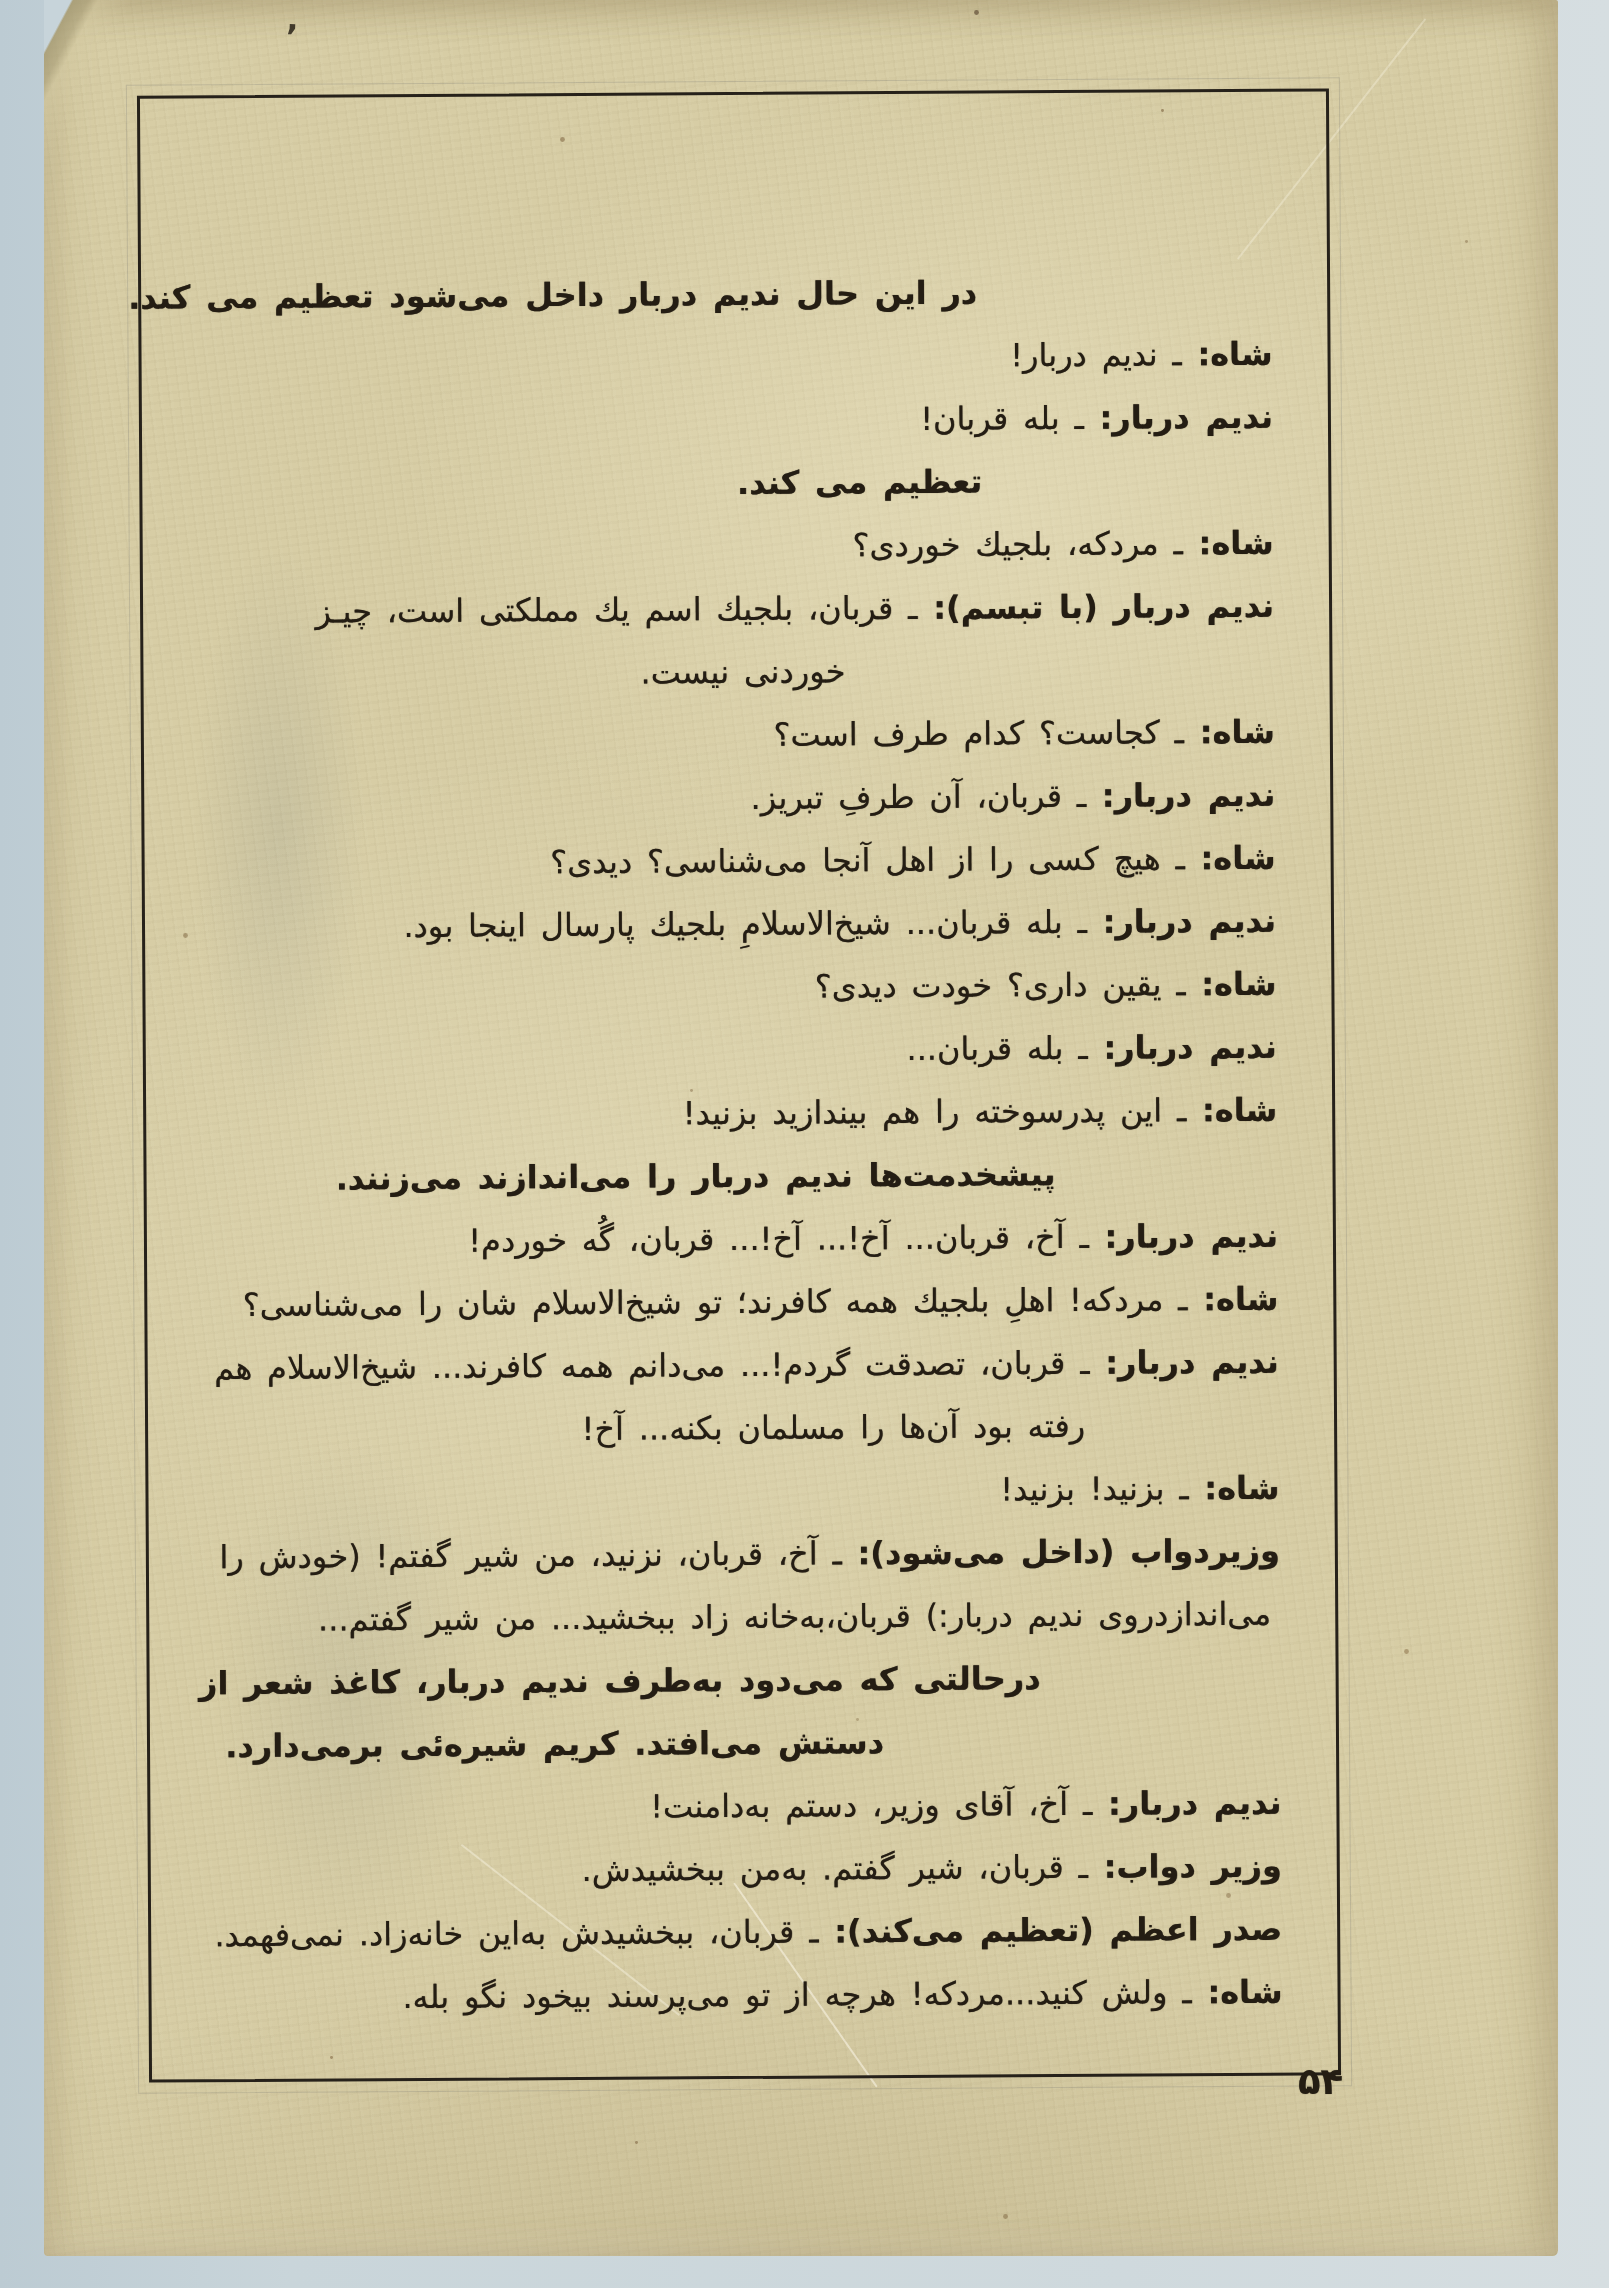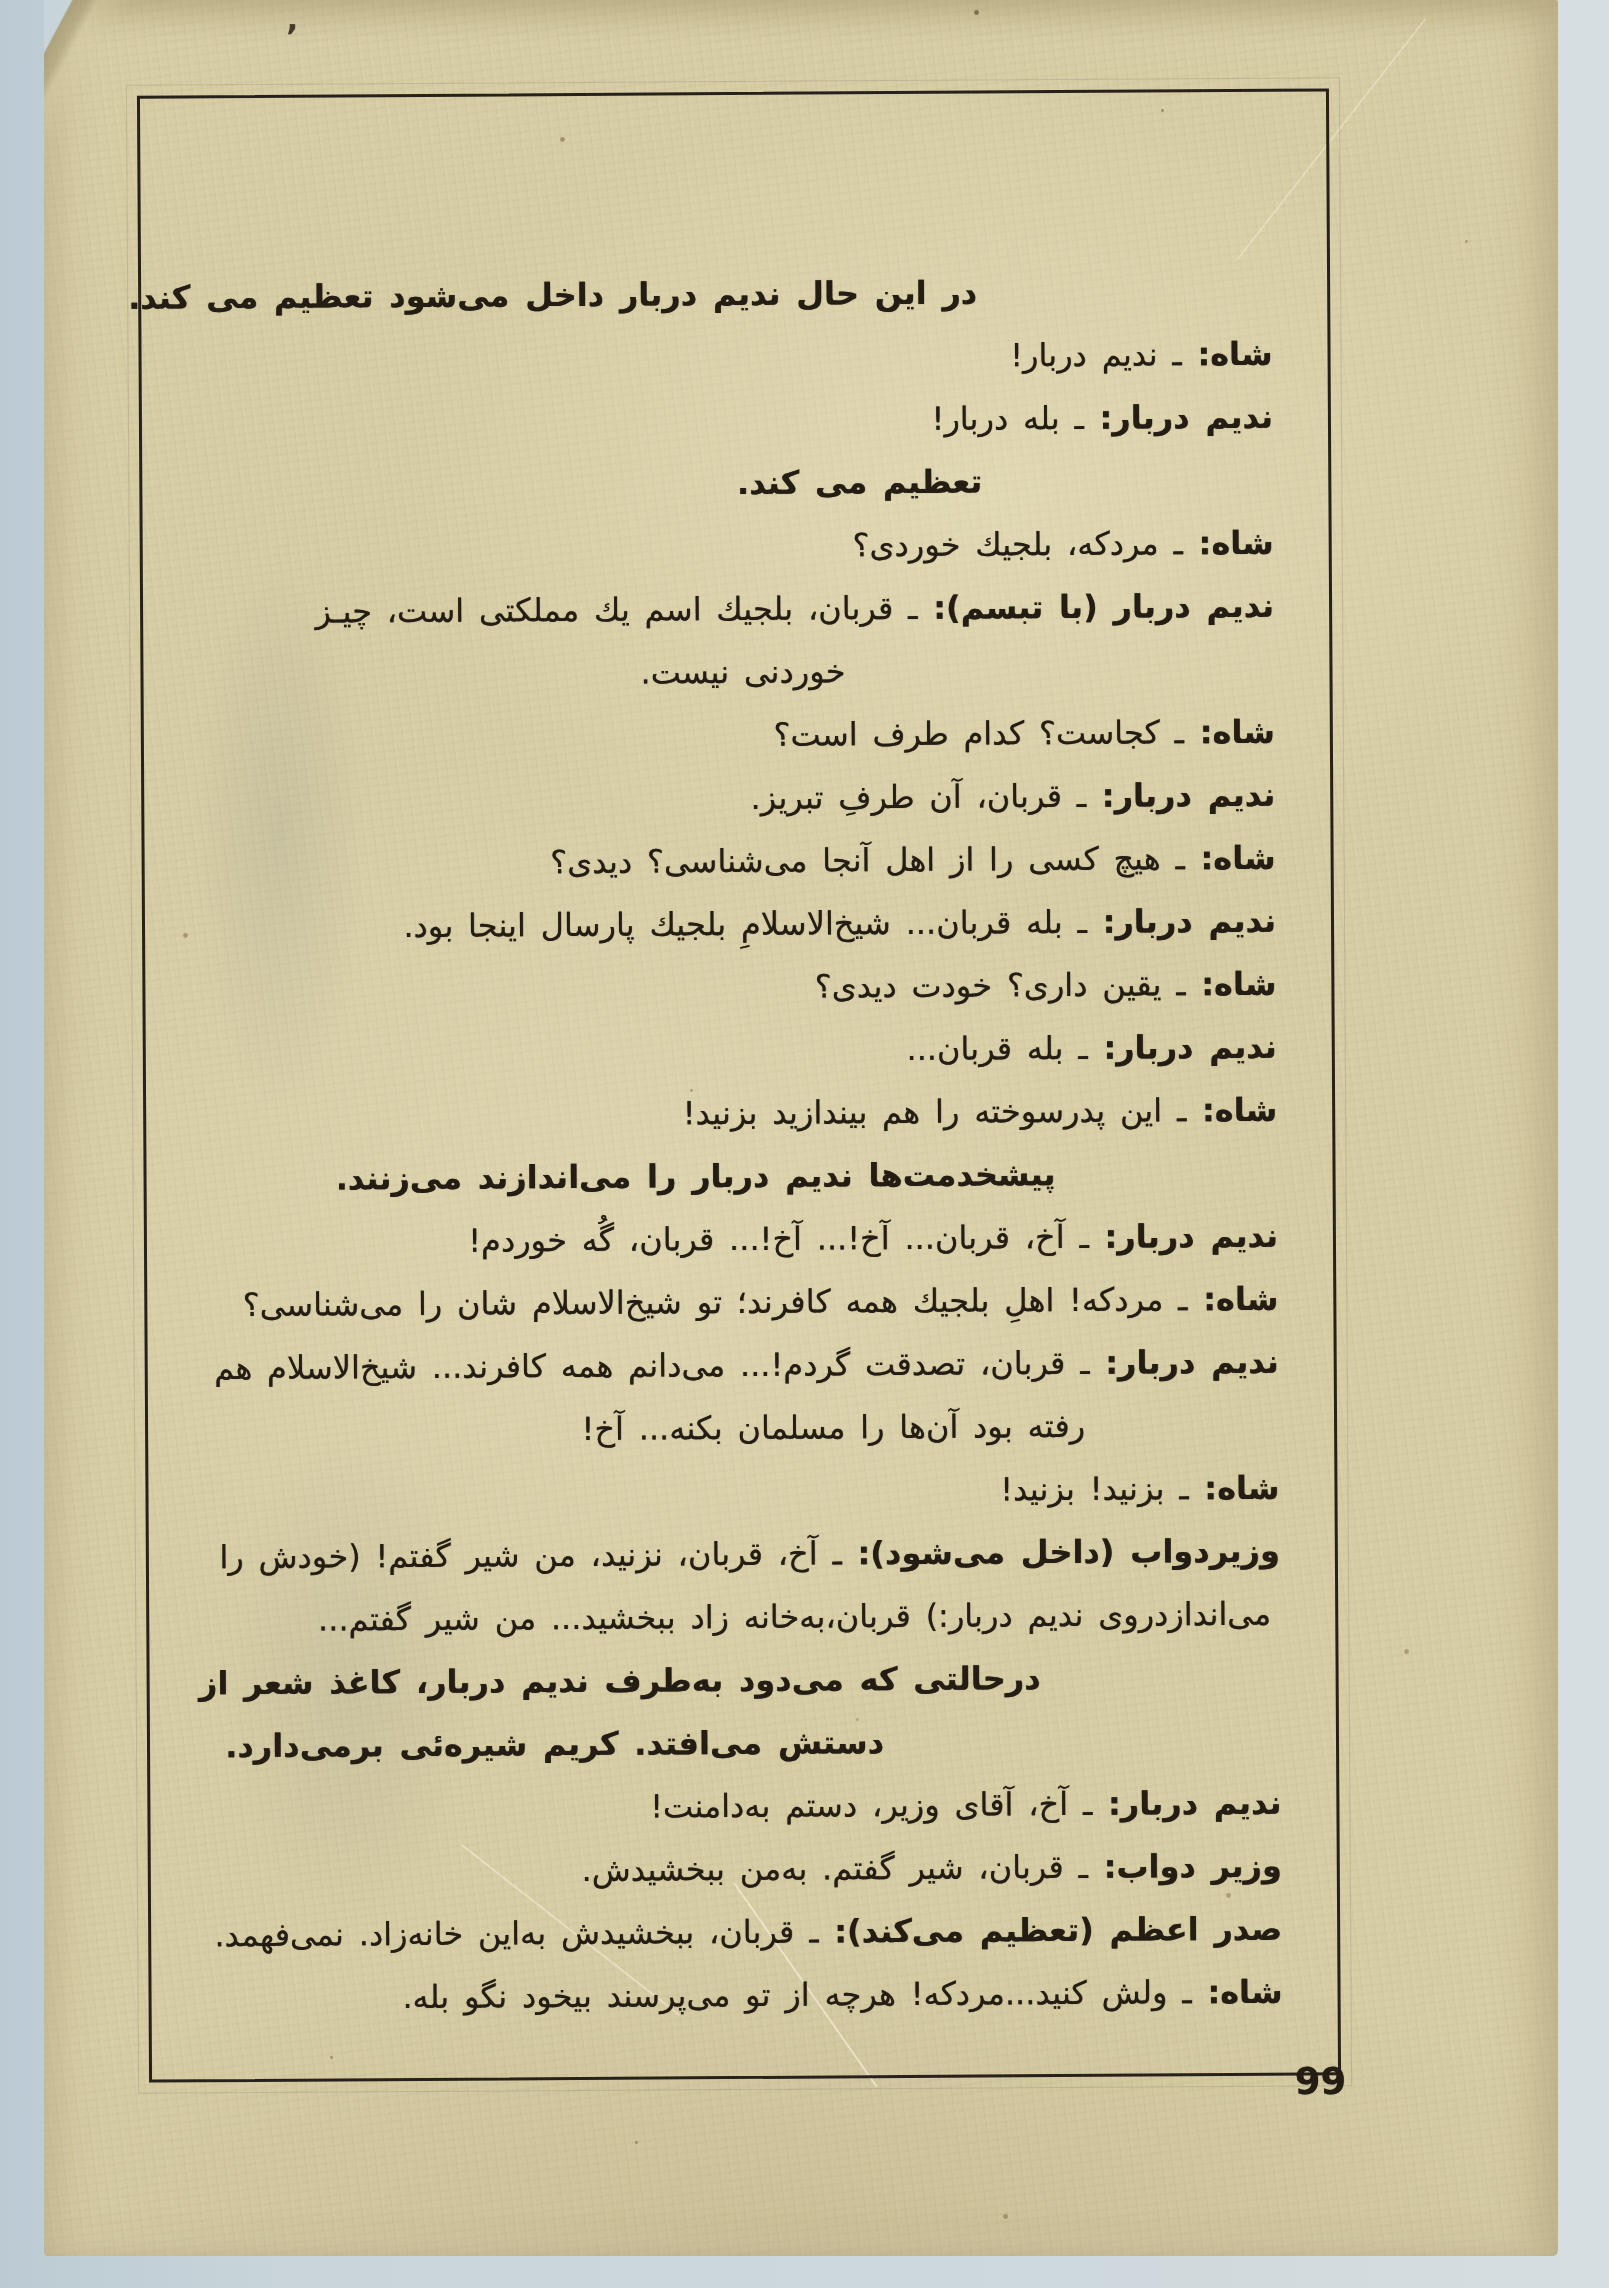--- a/index.html
+++ b/index.html
@@ -91,21 +91,21 @@
   <div class="speckles"></div>
   <div class="crease crease1"></div>
   <div class="crease crease2"></div>
   <div class="crease crease3"></div>
   <div class="ink-mark">،</div>
 
   <div class="frame">
     <div class="script" id="script-lines">
         <div class="line stage" style="margin-right: 295px;"><span class="utterance">در این حال ندیم دربار داخل می‌شود تعظیم می کند.</span></div>
         <div class="line dialogue"><span class="speaker">شاه: </span><span class="utterance">ـ ندیم دربار!</span></div>
-        <div class="line dialogue"><span class="speaker">ندیم دربار: </span><span class="utterance">ـ بله دربار!</span></div>
+        <div class="line dialogue"><span class="speaker">ندیم دربار: </span><span class="utterance">ـ بله قربان!</span></div>
         <div class="line stage" style="margin-right: 291px;"><span class="utterance">تعظیم می کند.</span></div>
         <div class="line dialogue"><span class="speaker">شاه: </span><span class="utterance">ـ مردکه، بلجیك خوردی؟</span></div>
         <div class="line dialogue"><span class="speaker">ندیم دربار (با تبسم): </span><span class="utterance">ـ  قربان، بلجیك اسم یك مملکتی است، چیـز</span></div>
         <div class="line continuation" style="margin-right: 429px;"><span class="utterance">خوردنی نیست.</span></div>
         <div class="line dialogue"><span class="speaker">شاه: </span><span class="utterance">ـ کجاست؟ کدام طرف است؟</span></div>
         <div class="line dialogue"><span class="speaker">ندیم دربار: </span><span class="utterance">ـ قربان، آن طرفِ تبریز.</span></div>
         <div class="line dialogue"><span class="speaker">شاه: </span><span class="utterance">ـ هیچ کسی را از اهل آنجا می‌شناسی؟ دیدی؟</span></div>
         <div class="line dialogue"><span class="speaker">ندیم دربار: </span><span class="utterance">ـ بله قربان... شیخ‌الاسلامِ بلجیك پارسال اینجا بود.</span></div>
         <div class="line dialogue"><span class="speaker">شاه: </span><span class="utterance">ـ یقین داری؟ خودت دیدی؟</span></div>
         <div class="line dialogue"><span class="speaker">ندیم دربار: </span><span class="utterance">ـ بله قربان...</span></div>
@@ -120,15 +120,15 @@
         <div class="line continuation" style="margin-right: 9.2px;"><span class="utterance">می‌اندازدروی ندیم دربار:) قربان،به‌خانه زاد ببخشید... من شیر گفتم...</span></div>
         <div class="line stage" style="margin-right: 240px;"><span class="utterance">درحالتی که می‌دود به‌طرف ندیم دربار، کاغذ شعر از</span></div>
         <div class="line stage" style="margin-right: 397px;"><span class="utterance">دستش می‌افتد. کریم شیره‌ئی برمی‌دارد.</span></div>
         <div class="line dialogue"><span class="speaker">ندیم دربار: </span><span class="utterance">ـ آخ، آقای وزیر، دستم به‌دامنت!</span></div>
         <div class="line dialogue"><span class="speaker">وزیر دواب: </span><span class="utterance">ـ قربان، شیر گفتم. به‌من ببخشیدش.</span></div>
         <div class="line dialogue"><span class="speaker">صدر اعظم (تعظیم می‌کند): </span><span class="utterance">ـ قربان، ببخشیدش به‌این خانه‌زاد. نمی‌فهمد.</span></div>
         <div class="line dialogue"><span class="speaker">شاه: </span><span class="utterance">ـ ولش کنید...مردکه! هرچه از تو می‌پرسند بیخود نگو بله.</span></div>
       </div>
   </div>
 
-  <div class="page-number">99</div>
+  <div class="page-number">۵۴</div>
 </div>
 
 
 </body></html>

